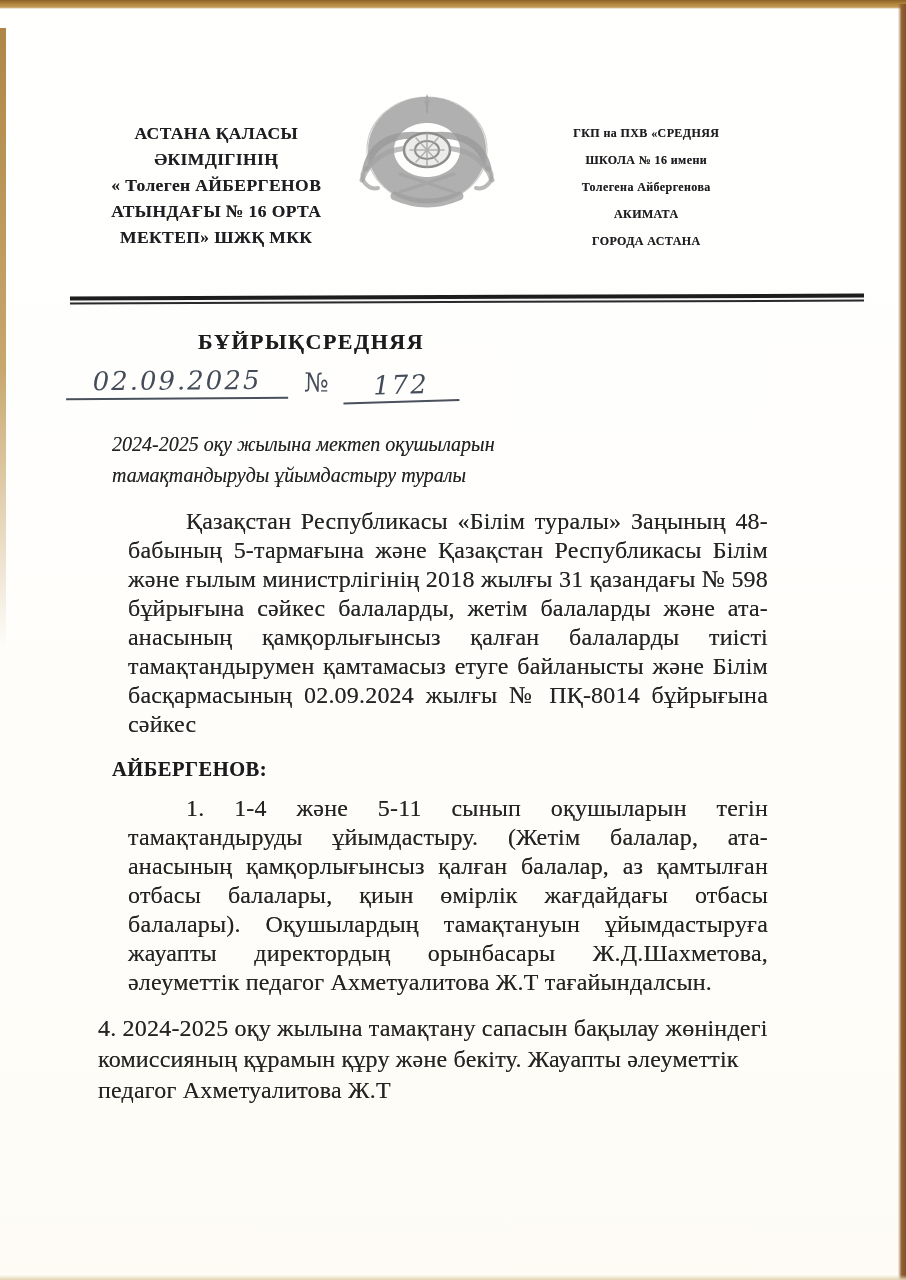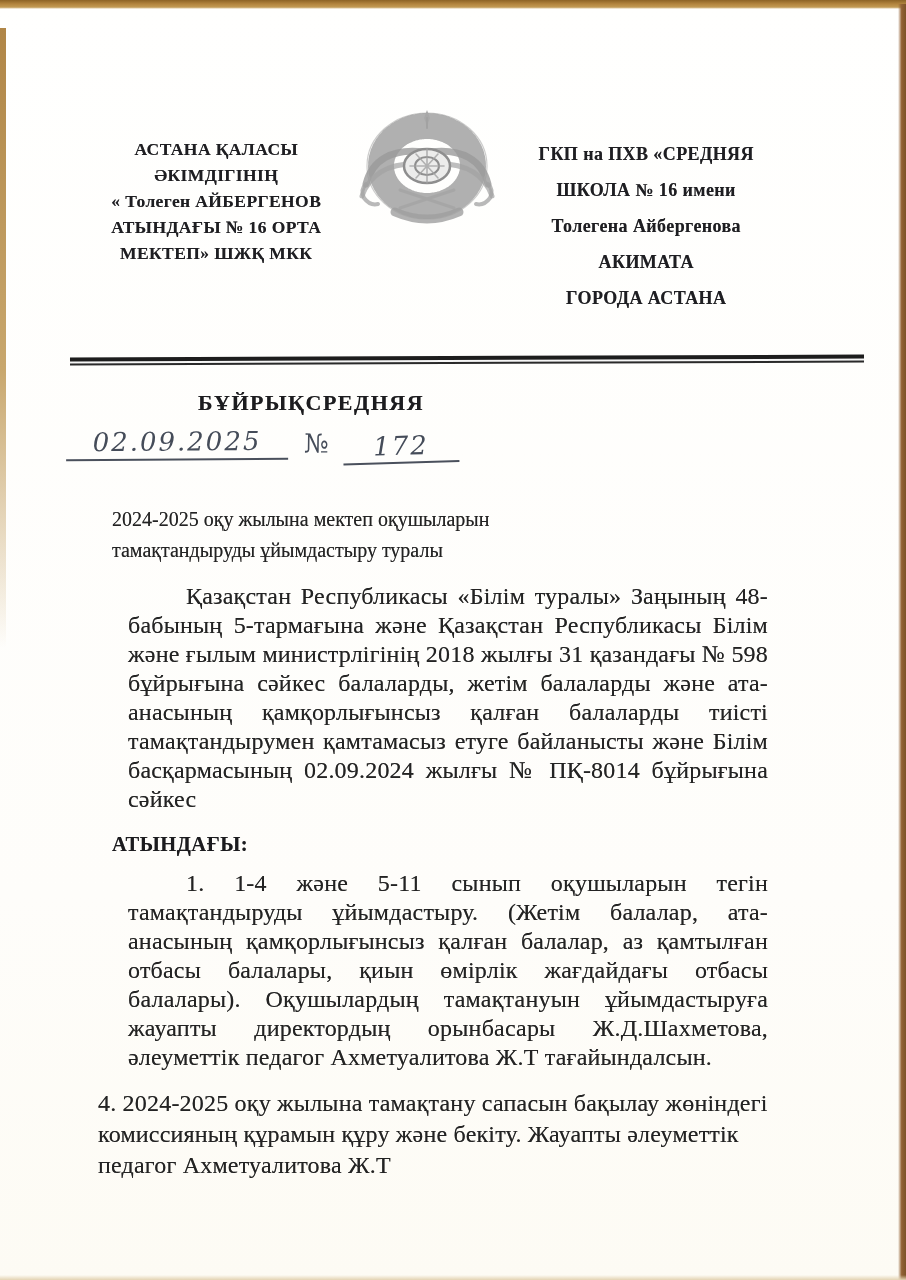--- a/index.html
+++ b/index.html
@@ -9,48 +9,48 @@
   .edge{position:absolute;}
   .edge-top{top:0;left:0;width:906px;height:9px;
             background:linear-gradient(180deg,#8d6326 0%,#b3853f 45%,#c29a55 80%,rgba(194,154,85,0) 100%);}
   .edge-right{top:4px;right:0;width:8px;height:1276px;
               background:linear-gradient(270deg,#7d5228 0%,#936235 55%,rgba(147,98,53,0) 100%);}
   .edge-left{top:28px;left:0;width:6px;height:620px;
              background:linear-gradient(180deg,#b08647 0%,#c8a76d 55%,rgba(200,167,109,0) 100%);}
   .edge-bottom{bottom:0;left:0;width:906px;height:5px;
                background:linear-gradient(0deg,#e3d3b2 0%,rgba(227,211,178,0) 100%);}
 
-  .doc{position:absolute;left:0;top:16px;width:844px;padding:104px 60px 0 112px;box-sizing:border-box;
+  .doc{position:absolute;left:0;top:0;width:844px;padding:104px 60px 0 112px;box-sizing:border-box;
        text-shadow:0 0 .5px rgba(25,25,25,.55);}
 
   
   .letterhead{display:flex;margin-left:-26px;align-items:flex-start;}
   .org{font-weight:bold;text-align:center;white-space:pre-line;color:#1e1e22;}
   .org-left{width:312px;padding-top:16px;font-size:17.5px;line-height:26px;letter-spacing:.4px;}
-  .org-right{width:330px;padding-top:16px;font-size:18px;line-height:36px;letter-spacing:.4px;}
+  .org-right{width:330px;padding-top:16px;font-size:12px;line-height:27px;letter-spacing:.4px;}
   .emblem{width:150px;height:135px;margin:-16px 6px 0 6px;flex:0 0 auto;}
 
   
   .rule{margin:40px 0 0 -42px;width:794px;height:2px;background:#f6f6f6;
         border-top:4px solid #1d1d1d;border-bottom:2px solid #2a2a2a;transform:rotate(-.2deg);}
 
   .titles{display:flex;padding:26px 106px 0 86px;
           font-weight:bold;font-size:22px;letter-spacing:1.5px;color:#1c1c1f;}
 
   
   .handline{margin:14px 0 0 -46px;display:flex;align-items:flex-end;
             font-family:"DejaVu Serif",serif;font-style:italic;color:#454c59;
             font-size:26px;text-shadow:none;transform:rotate(.8deg);}
   .hand{letter-spacing:2px;}
   .u{border-bottom:2px solid #4a505c;}
   .date{width:222px;text-align:center;padding-bottom:2px;transform:rotate(-1.2deg);}
   .nosign{margin-left:16px;padding-bottom:4px;font-style:normal;}
   .num{width:116px;margin-left:14px;text-align:center;padding-bottom:1px;transform:rotate(-2.5deg);}
 
-  .subject{margin-top:40px;font-size:20px;line-height:31px;white-space:pre-line;}
+  .subject{margin-top:26px;font-size:20px;line-height:31px;white-space:pre-line;font-style:italic;}
 
   .para{margin:16px;font-size:24px;line-height:29px;text-align:justify;letter-spacing:.2px;}
   .preamble{margin-top:16px;text-indent:58px;}
   .decree{font-weight:bold;font-size:20.5px;line-height:29px;letter-spacing:.5px;color:#1b1b1e;}
   .item{margin-top:10px;text-indent:58px;}
   .item-last{margin-top:11px;margin-left:-14px;text-indent:0;text-align:left;line-height:31px;}
 </style>
 </head>
 <body>
 
@@ -106,19 +106,19 @@
     <div class="handline">
       <span class="hand date u">02.09.2025</span>
       <span class="nosign">№</span>
       <span class="hand num u">172</span>
     </div>
 
     <div class="subject">2024-2025 оқу жылына мектеп оқушыларын
 тамақтандыруды ұйымдастыру туралы</div>
 
     <p class="para preamble">Қазақстан Республикасы «Білім туралы» Заңының 48-бабының 5-тармағына және Қазақстан Республикасы Білім және ғылым министрлігінің 2018 жылғы 31 қазандағы № 598 бұйрығына сәйкес балаларды, жетім балаларды және ата-анасының қамқорлығынсыз қалған балаларды тиісті тамақтандырумен қамтамасыз етуге байланысты және Білім басқармасының 02.09.2024 жылғы № ПҚ-8014 бұйрығына сәйкес</p>
-    <div class="decree">АТЫНДАҒЫ:</div>
+    <div class="decree">АЙБЕРГЕНОВ:</div>
 
     <p class="para item">1. 1-4 және 5-11 сынып оқушыларын тегін тамақтандыруды ұйымдастыру. (Жетім балалар, ата-анасының қамқорлығынсыз қалған балалар, аз қамтылған отбасы балалары, қиын өмірлік жағдайдағы отбасы балалары). Оқушылардың тамақтануын ұйымдастыруға жауапты директордың орынбасары Ж.Д.Шахметова, әлеуметтік педагог Ахметуалитова Ж.Т тағайындалсын.</p>
     <p class="para item item-last">4. 2024-2025 оқу жылына тамақтану сапасын бақылау жөніндегі комиссияның құрамын құру және бекіту. Жауапты әлеуметтік педагог Ахметуалитова Ж.Т</p>
 
   </div>
 </div>
 
 </body></html>

